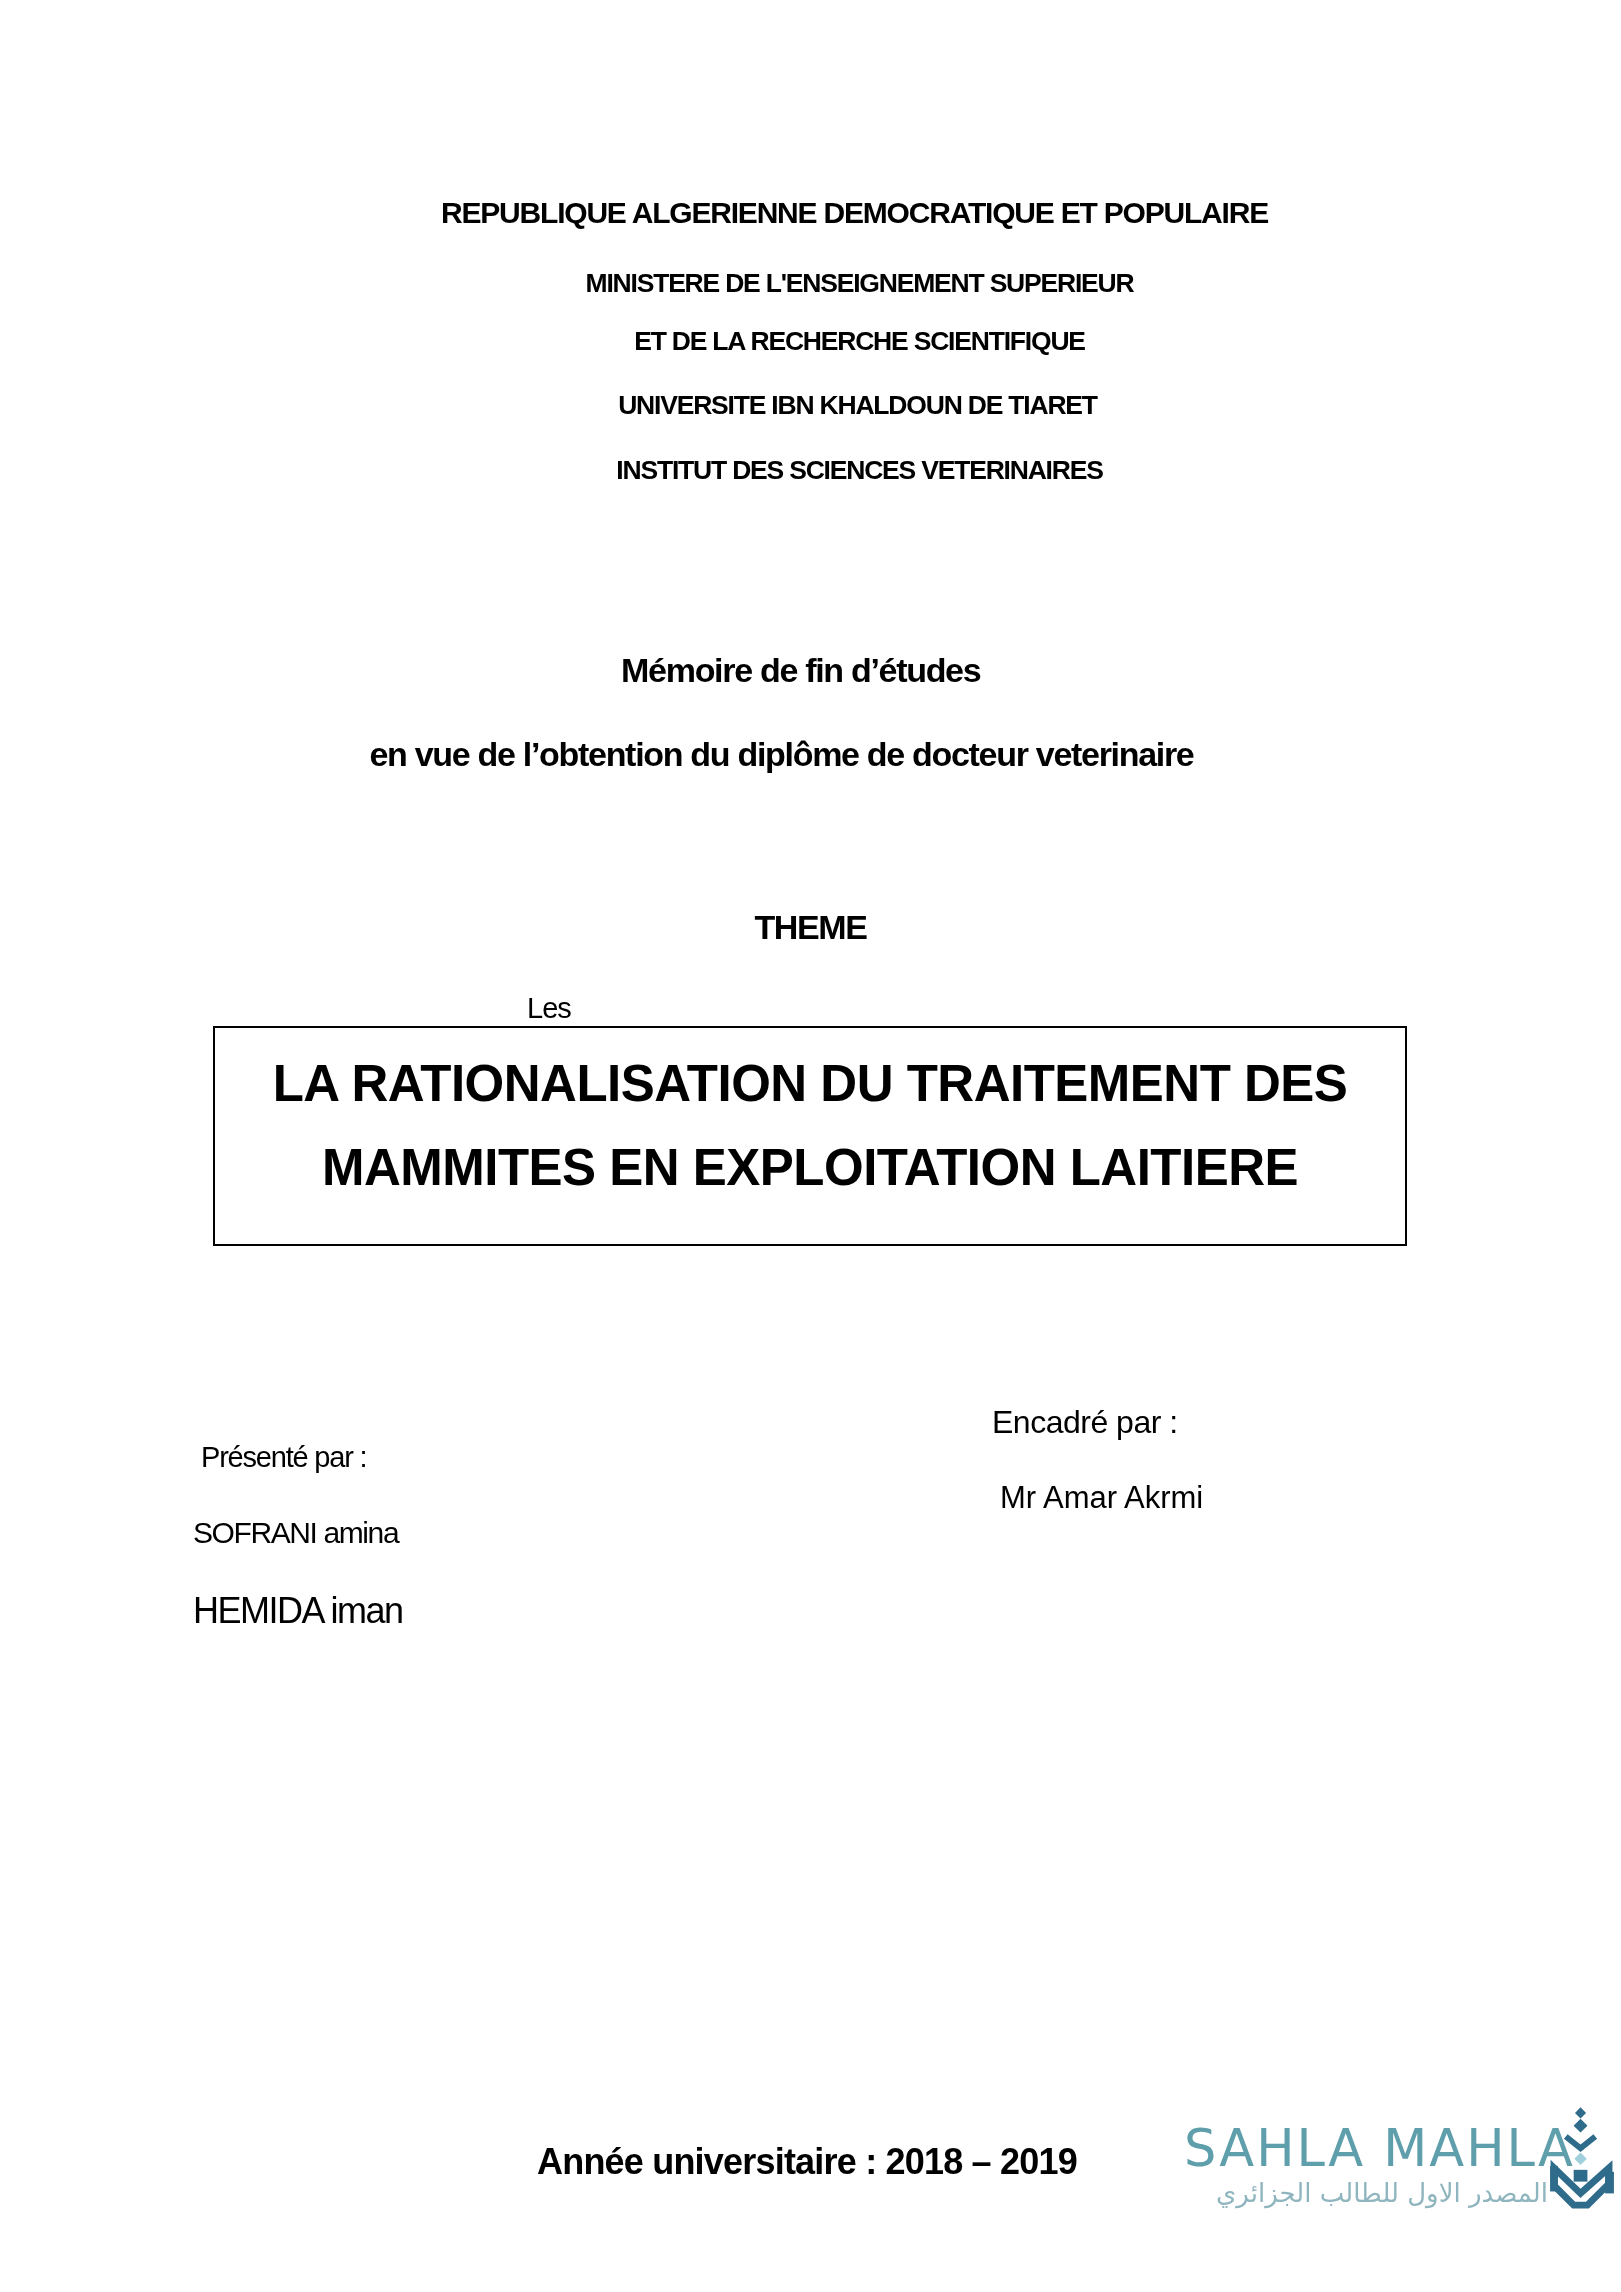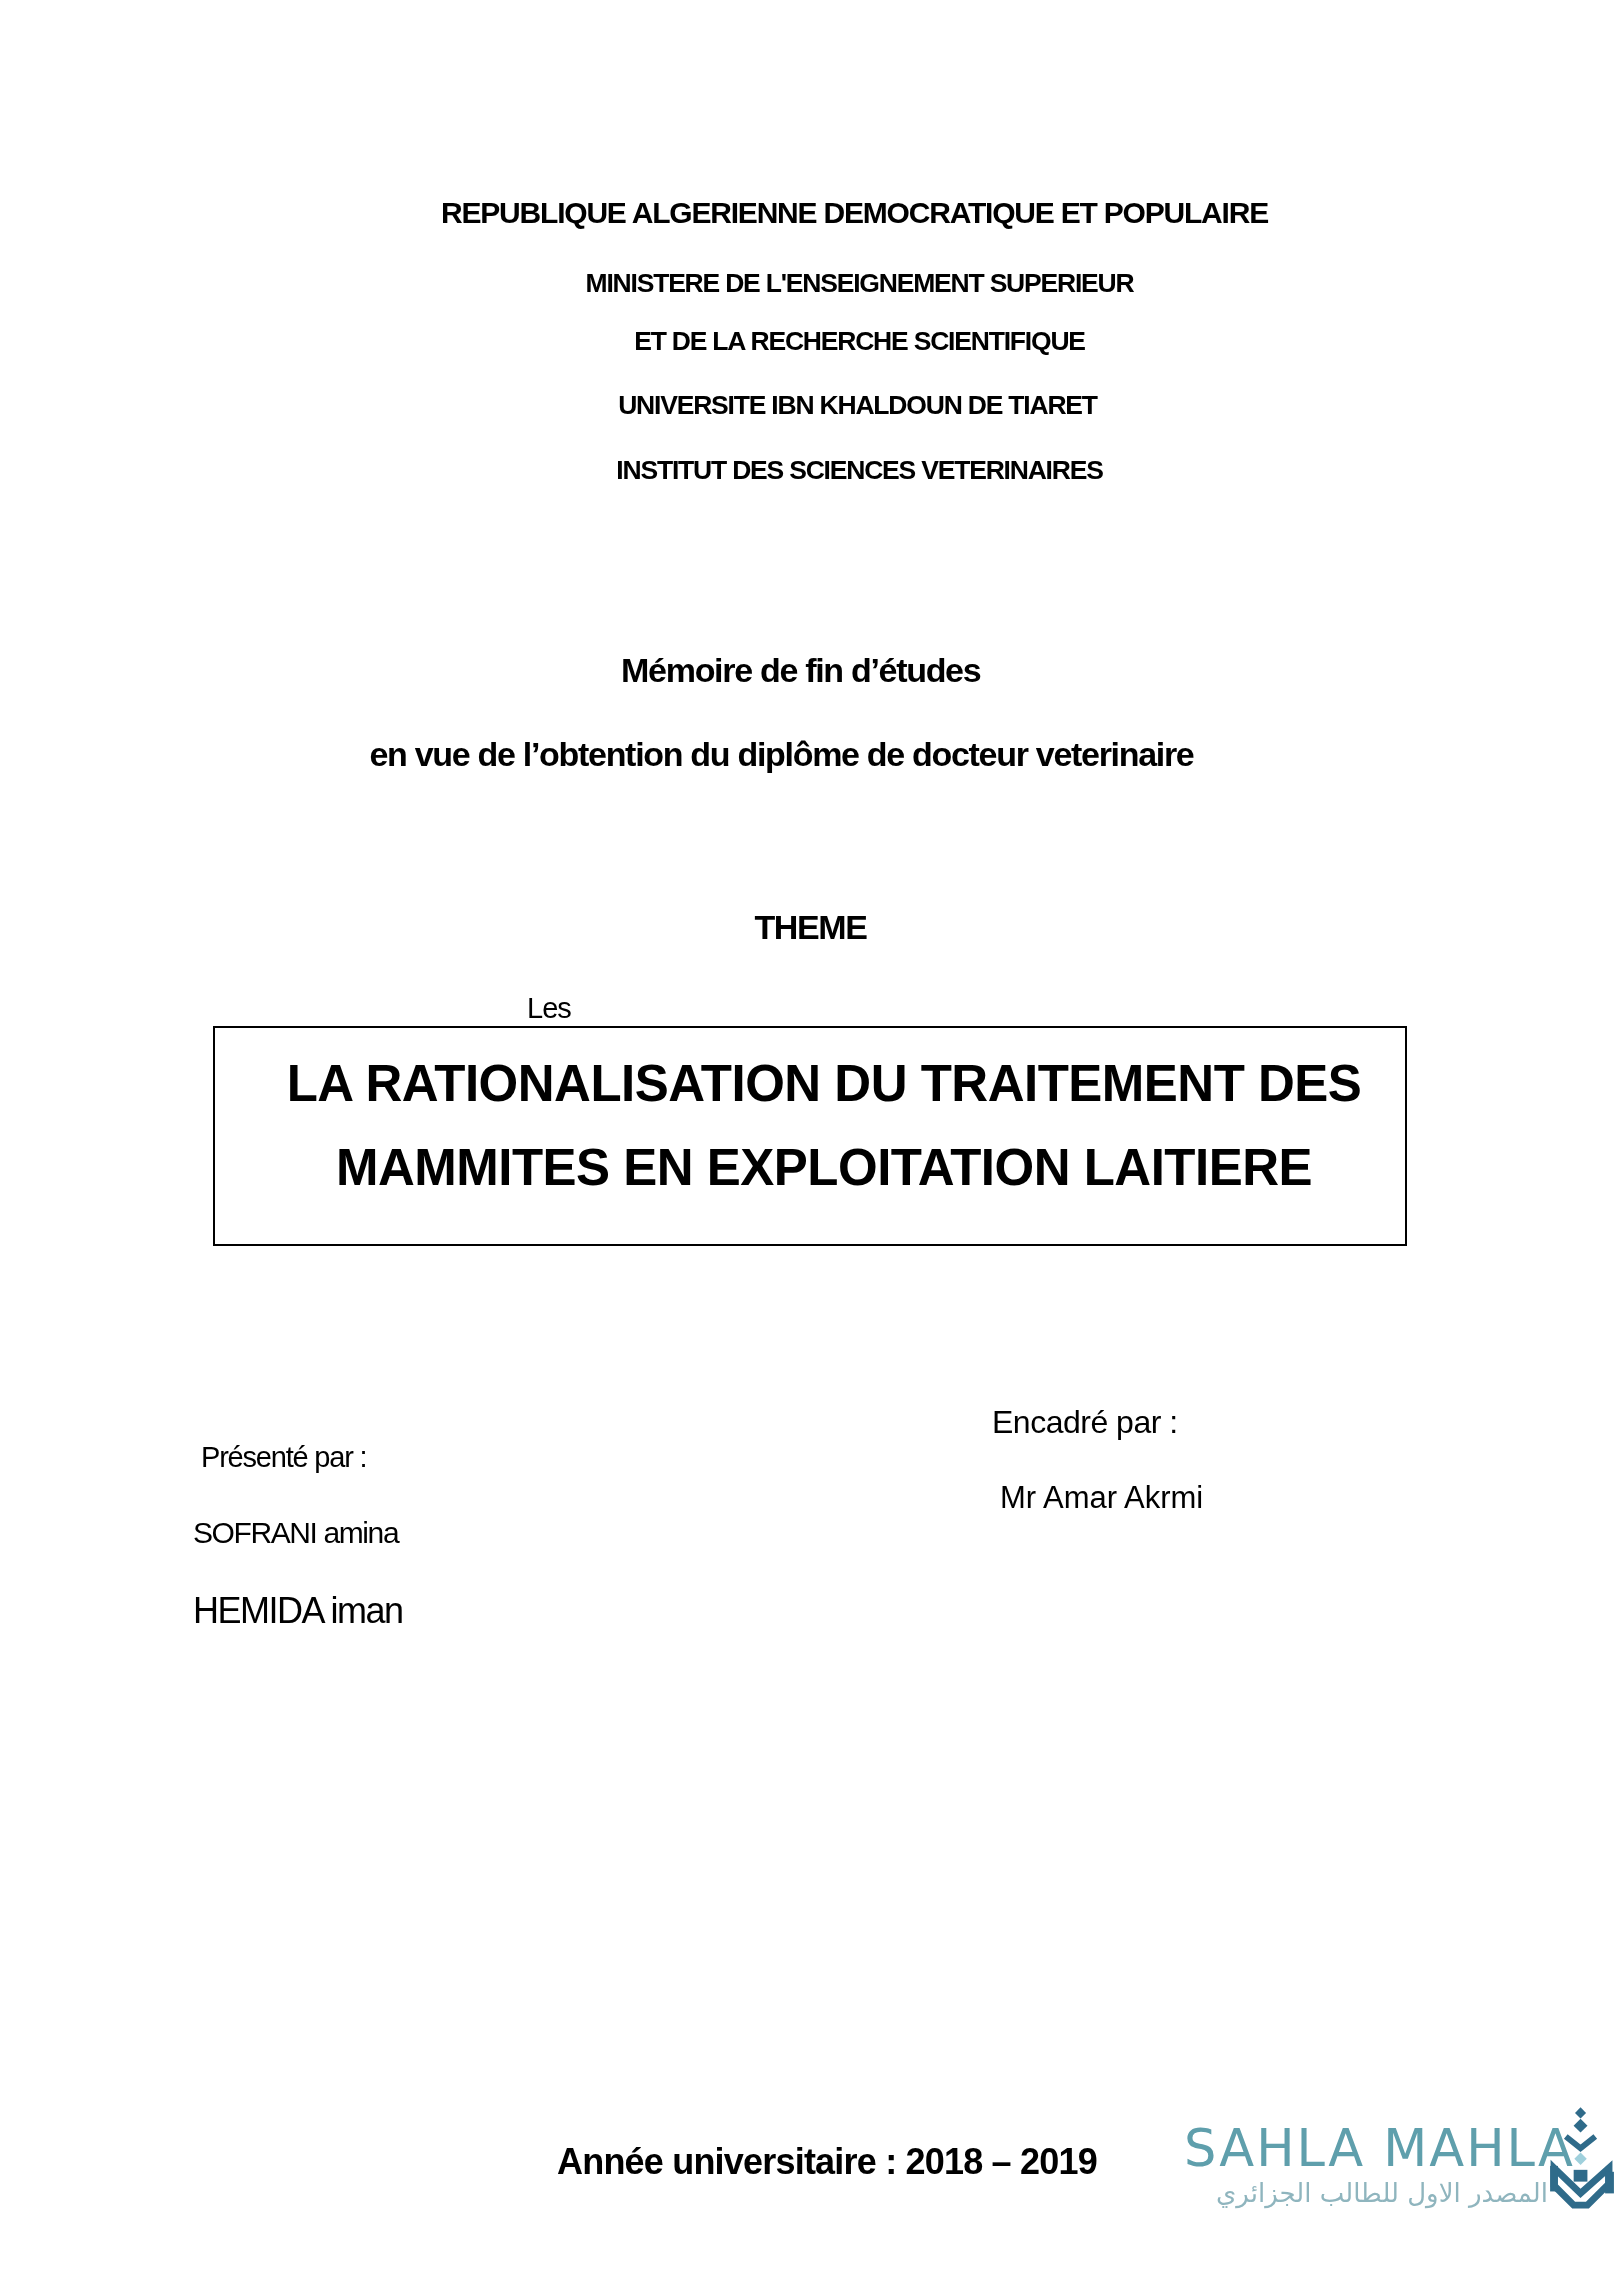--- a/index.html
+++ b/index.html
@@ -8,21 +8,21 @@
   .abs { position: absolute; white-space: nowrap; }
   .center-line { position: absolute; left: 0; width: 1621px; text-align: center; white-space: nowrap; }
   .hdr { font-weight: bold; letter-spacing: -1.2px; transform-origin: center; }
   .h1 { font-size: 30px; }
   .h2 { font-size: 26.5px; }
   .sub { font-weight: bold; font-size: 34px; letter-spacing: -1.3px; }
   .theme { font-weight: bold; font-size: 34px; letter-spacing: -1.4px; }
   .les { font-size: 29px; letter-spacing: -1px; }
   .title-box { position: absolute; left: 213px; top: 1026px; width: 1194px; height: 220px;
                border: 2px solid #000; box-sizing: border-box; }
-  .title-line { position: absolute; left: 14px; width: 100%; text-align: center; font-weight: bold;
+  .title-line { position: absolute; left: 0; width: 100%; text-align: center; font-weight: bold;
                 font-size: 51px; letter-spacing: -0.5px; white-space: nowrap; }
   .label-b { font-weight: normal; font-size: 29px; letter-spacing: -1.2px; }
   .name { font-size: 30px; letter-spacing: -1.4px; }
   .name-lg { font-size: 36px; letter-spacing: -1.5px; }
   .serif { font-family: Liberation Sans, sans-serif; font-size: 32px; letter-spacing: -0.5px; }
   .sup-name { font-size: 31px; letter-spacing: 0px; }
   .year { font-weight: bold; font-size: 36px; letter-spacing: -0.8px; }
   .logo { position: absolute; left: 1176px; top: 2107px; width: 441px; height: 113px; }
   .logo-text { position: absolute; left: 8px; top: 11.8px; font-size: 51px; color: #5f9fac;
                letter-spacing: 2px; font-family: "DejaVu Sans", sans-serif; white-space: nowrap; }
@@ -50,21 +50,21 @@
   <div class="title-line" style="top:110px;">MAMMITES EN EXPLOITATION LAITIERE</div>
 </div>
 
 <div class="abs serif" style="left:992px; top:1404px;">Encadré par :</div>
 <div class="abs sup-name" style="left:1000px; top:1480px;">Mr Amar Akrmi</div>
 
 <div class="abs label-b" style="left:201px; top:1441px;">Présenté par :</div>
 <div class="abs name" style="left:193px; top:1516px;">SOFRANI amina</div>
 <div class="abs name-lg" style="left:193px; top:1590px;">HEMIDA iman</div>
 
-<div class="abs year" style="left:557px; top:2141px;">Année universitaire : 2018 – 2019</div>
+<div class="abs year" style="left:537px; top:2141px;">Année universitaire : 2018 – 2019</div>
 
 <div class="logo">
   <div class="logo-text">SAHLA MAHLA</div>
   <div class="logo-arabic">المصدر الاول للطالب الجزائري</div>
   <svg class="logo-mark" viewBox="0 0 70 110">
     <rect x="29" y="2" width="8" height="8" transform="rotate(45 33 6)" fill="#2f6b8a"></rect>
     <rect x="28" y="14" width="10" height="10" transform="rotate(45 33 19)" fill="#2f6b8a"></rect>
     <path d="M18 30 L33 42 L48 30" stroke="#2f6b8a" stroke-width="6" fill="none"></path>
     <rect x="29" y="48" width="9" height="9" transform="rotate(45 33 52)" fill="#9fd0dc"></rect>
     <path d="M6 62 L33 88 L62 62 L62 78 L40 100 L26 100 L6 80 Z" fill="none" stroke="#2f6b8a" stroke-width="7"></path>

